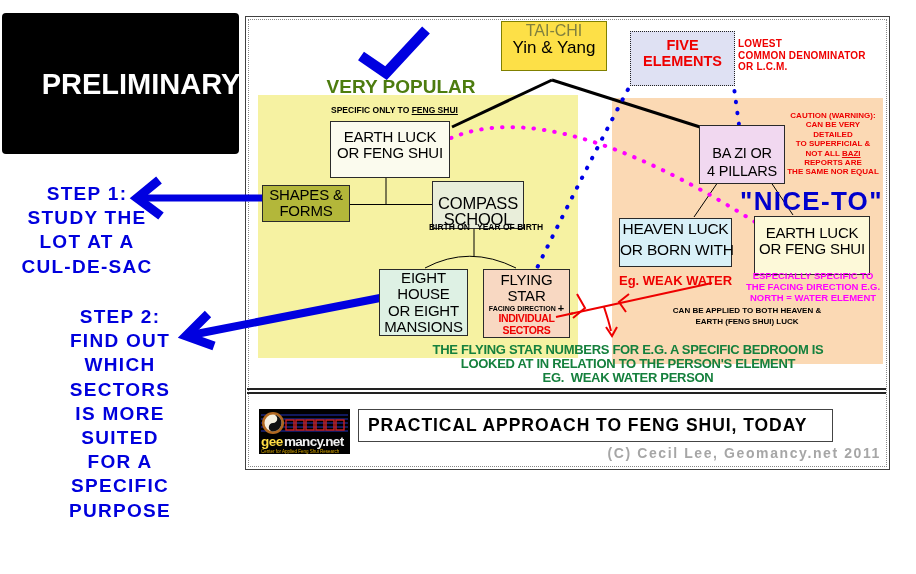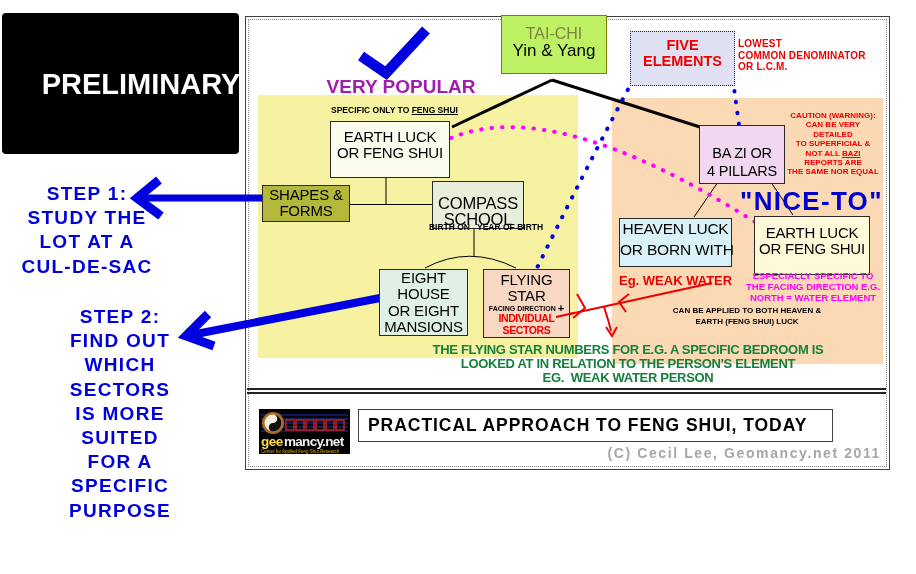--- a/index.html
+++ b/index.html
@@ -54,23 +54,23 @@
 
   <polyline points="361,56 386,73 426,30" stroke="#0000e0" stroke-width="10.5" fill="none"></polyline>
 
   <line x1="140" y1="198" x2="263" y2="198" stroke="#0000e0" stroke-width="7"></line>
   <polyline points="159,180 137,198 161,216" stroke="#0000e0" stroke-width="9" fill="none"></polyline>
 
   <line x1="191" y1="335" x2="380" y2="298" stroke="#0000e0" stroke-width="8"></line>
   <polyline points="208,314 186,336 214,346" stroke="#0000e0" stroke-width="9" fill="none"></polyline>
 </svg>
 
-<div class="abs ctr nw" style="left:321px;top:76px;width:160px;color:#a21caf;font-weight:bold;font-size:19px;">VERY POPULAR</div>
+<div class="abs ctr nw" style="left:321px;top:76px;width:160px;color:#4d7c0f;font-weight:bold;font-size:19px;">VERY POPULAR</div>
 
-<div class="box" style="left:501px;top:15px;width:104px;height:47px;background:#bef264;border-color:#808000;font-size:17px;line-height:16.8px;padding-top:10px;"><span style="color:#80803f;font-size:16px;">TAI-CHI</span><br>Yin &amp; Yang</div>
+<div class="box" style="left:501px;top:21px;width:104px;height:47px;background:#fde047;border-color:#808000;font-size:17px;line-height:16.8px;padding-top:1px;"><span style="color:#80803f;font-size:16px;">TAI-CHI</span><br>Yin &amp; Yang</div>
 
 <div class="box" style="left:630px;top:31px;width:103px;height:47px;background:#dfe1f3;border:1px dotted #222;color:#ee0000;font-weight:bold;font-size:14.5px;line-height:15.6px;padding-top:6px;">FIVE<br>ELEMENTS</div>
 
 <div class="abs nw" style="left:738px;top:38px;color:#ee0000;font-weight:bold;font-size:10px;line-height:11.6px;letter-spacing:0.2px;">LOWEST<br>COMMON DENOMINATOR<br>OR L.C.M.</div>
 
 <div class="abs nw" style="left:331px;top:105px;font-size:8.5px;font-weight:bold;">SPECIFIC ONLY TO <span style="text-decoration:underline;">FENG SHUI</span></div>
 
 <div class="box" style="left:330px;top:121px;width:118px;height:48px;background:#fbfbee;font-size:15px;line-height:16.3px;padding-top:6.5px;letter-spacing:-0.2px;">EARTH LUCK<br>OR FENG SHUI</div>
 
 <div class="box" style="left:262px;top:185px;width:86px;height:34px;background:#b3b73a;font-size:15px;line-height:16.1px;padding-top:1px;letter-spacing:-0.2px;">SHAPES &amp;<br>FORMS</div>

